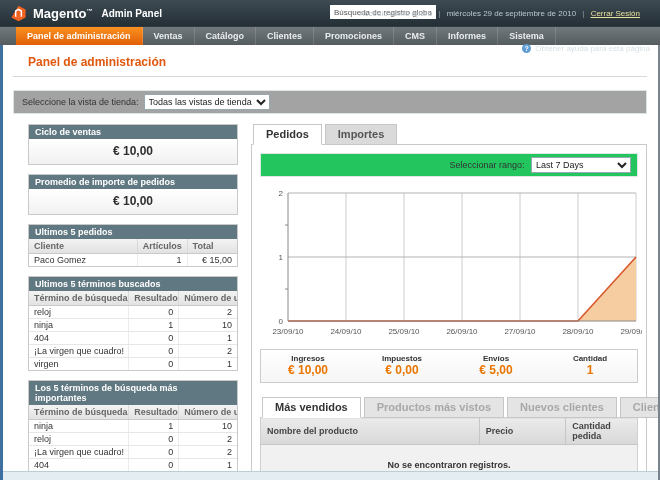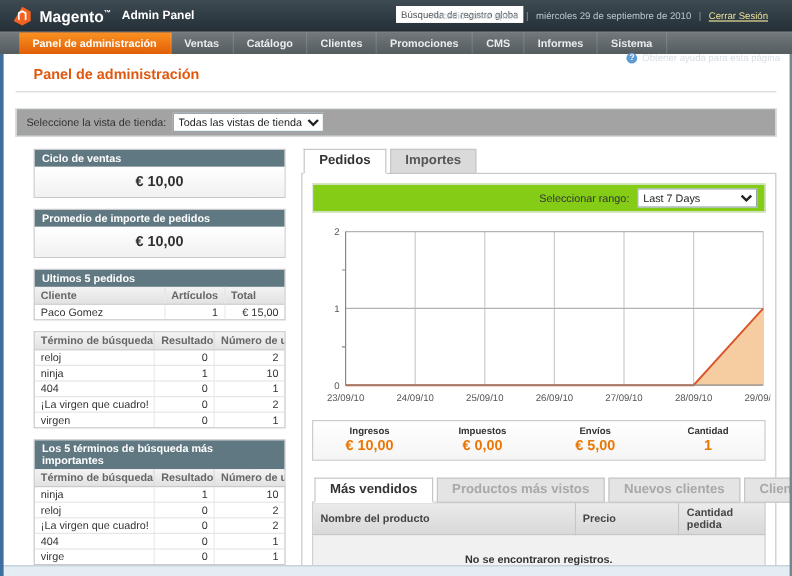--- a/index.html
+++ b/index.html
@@ -48,21 +48,21 @@
   .mini-table td { padding:1px 5px; border-right:1px solid #ececec; border-bottom:1px solid #e6e6e6; color:#333; overflow:hidden; white-space:nowrap; }
   .mini-table tr:last-child td { border-bottom:none; }
   .mini-table td.num { text-align:right; }
 
   
   .tabs-row { display:flex; gap:3px; margin-left:2px; position:relative; z-index:2; }
   .tab { font-size:11px; font-weight:bold; padding:3px 12px 4px; border:1px solid #c6c6c6; background:#dadada; color:#555; cursor:pointer; white-space:nowrap; }
   .tab.active { background:#fff; color:#333; border-bottom-color:#fff; }
   .tab.dim { color:#a8a8a8; background:#e4e4e4; }
   .panel { border:1px solid #c9c9c9; background:#fff; margin-top:-1px; padding:8px; min-height:322px; }
-  .range-bar { background:#84cc16; border:1px solid #e0e7e5; padding:3px 6px; text-align:right; font-size:9px; color:#333; }
+  .range-bar { background:#22c55e; border:1px solid #e0e7e5; padding:3px 6px; text-align:right; font-size:9px; color:#333; }
   .range-bar select { width:100px; margin-left:4px; }
   .chart-wrap { margin:8px 0 6px; text-align:center; }
   .totals { border:1px solid #ccc; background:linear-gradient(#fff,#f5f5f5); display:flex; padding:4px 0 5px; }
   .total-cell { flex:1; text-align:center; }
   .t-label { display:block; font-size:8px; font-weight:bold; color:#333; }
   .t-value { display:block; font-size:12px; font-weight:bold; color:#ea7601; }
   .bottom-tabs { display:flex; gap:3px; margin-top:14px; margin-left:2px; position:relative; z-index:2; }
   .grid-table { width:100%; border-collapse:collapse; font-size:9px; border:1px solid #d0d0d0; margin-top:-1px; }
   .grid-table th { background:linear-gradient(#ebebeb,#d8d8d8); font-weight:bold; color:#444; text-align:left; padding:3px 6px; border-right:1px solid #c6c6c6; border-bottom:1px solid #c6c6c6; }
   .grid-table th:last-child { border-right:none; }
@@ -141,20 +141,21 @@
             <tbody>
               <tr>
                 <td>Paco Gomez</td>
                 <td class="num">1</td>
                 <td class="num">€ 15,00</td>
               </tr>
             </tbody>
           </table>
         </div>
         <div class="box">
+          <div class="box-head">Ultimos 5 términos buscados</div>
           <table class="mini-table">
             <thead>
               <tr>
                 <th style="width: 48%;">Término de búsqueda</th>
                 <th style="width: 24%;">Resultados</th>
                 <th style="width: 28%;">Número de usos</th>
               </tr>
             </thead>
             <tbody>
               <tr>

